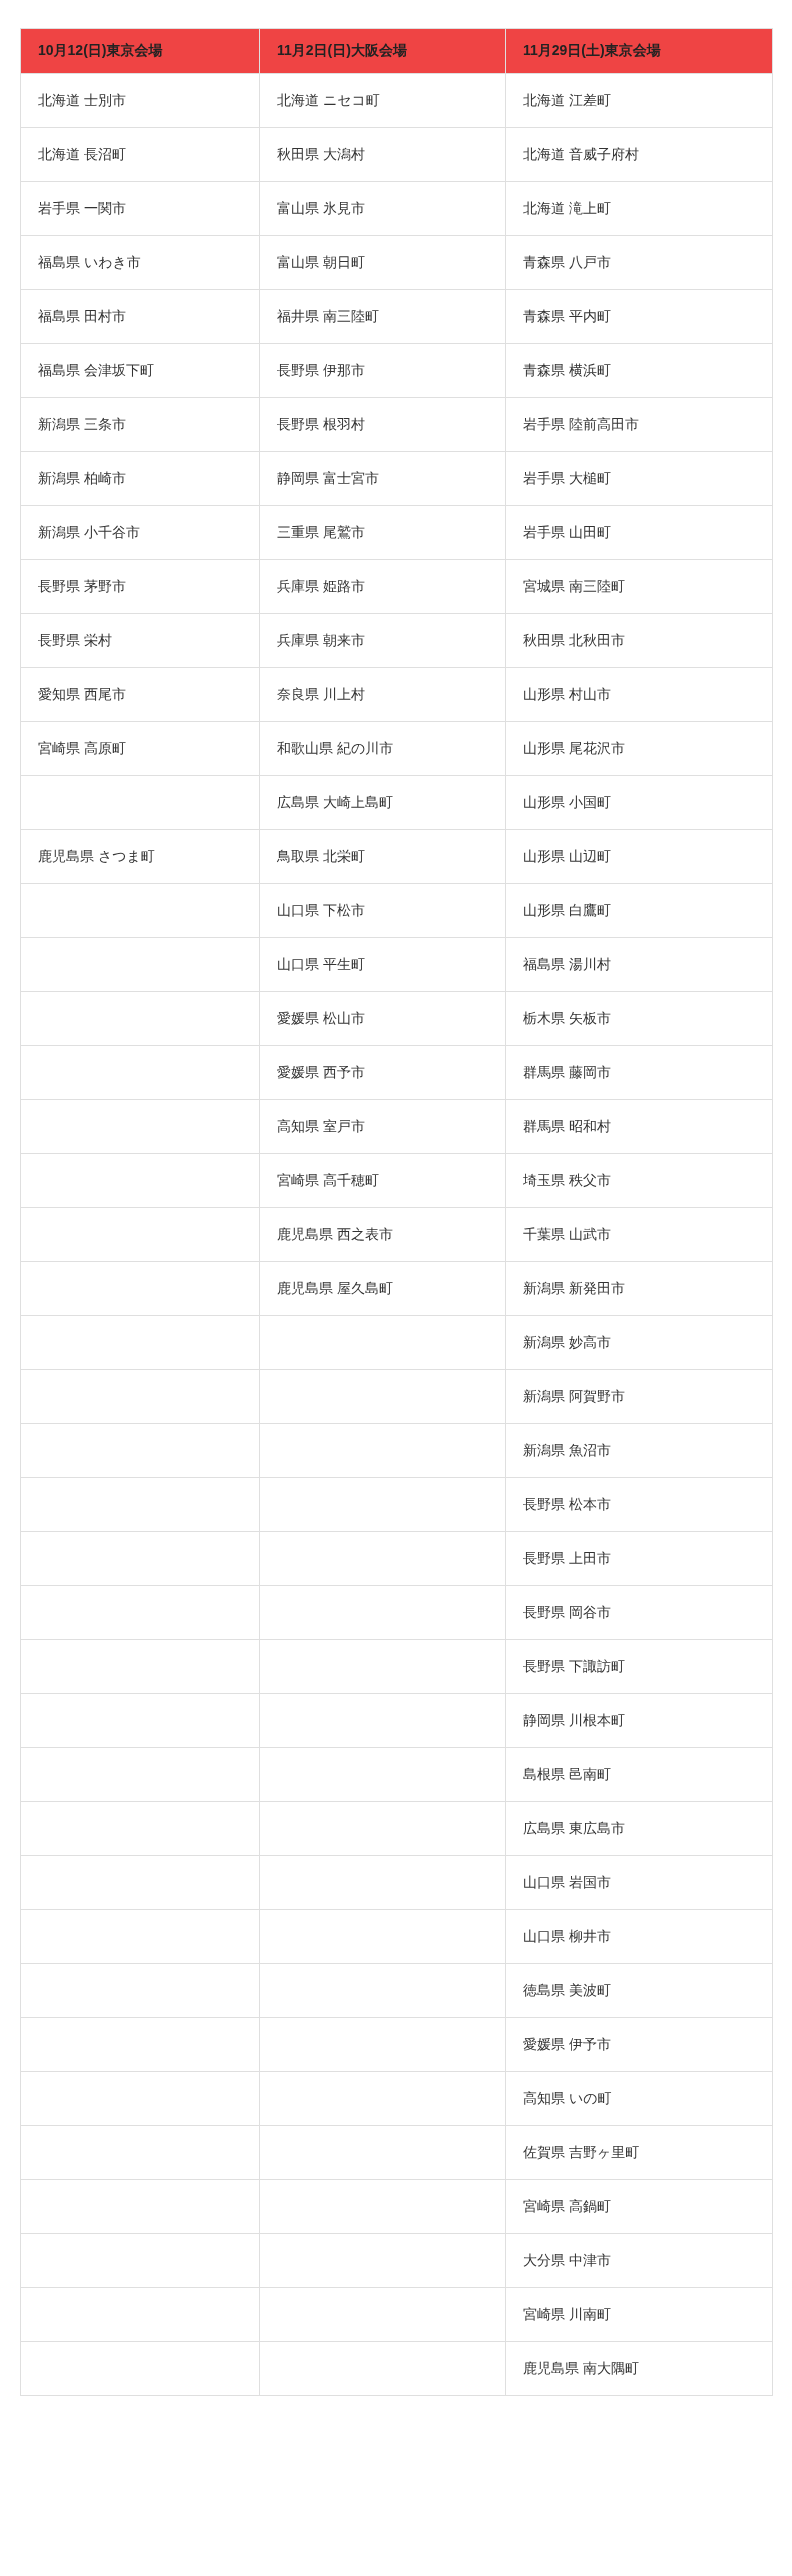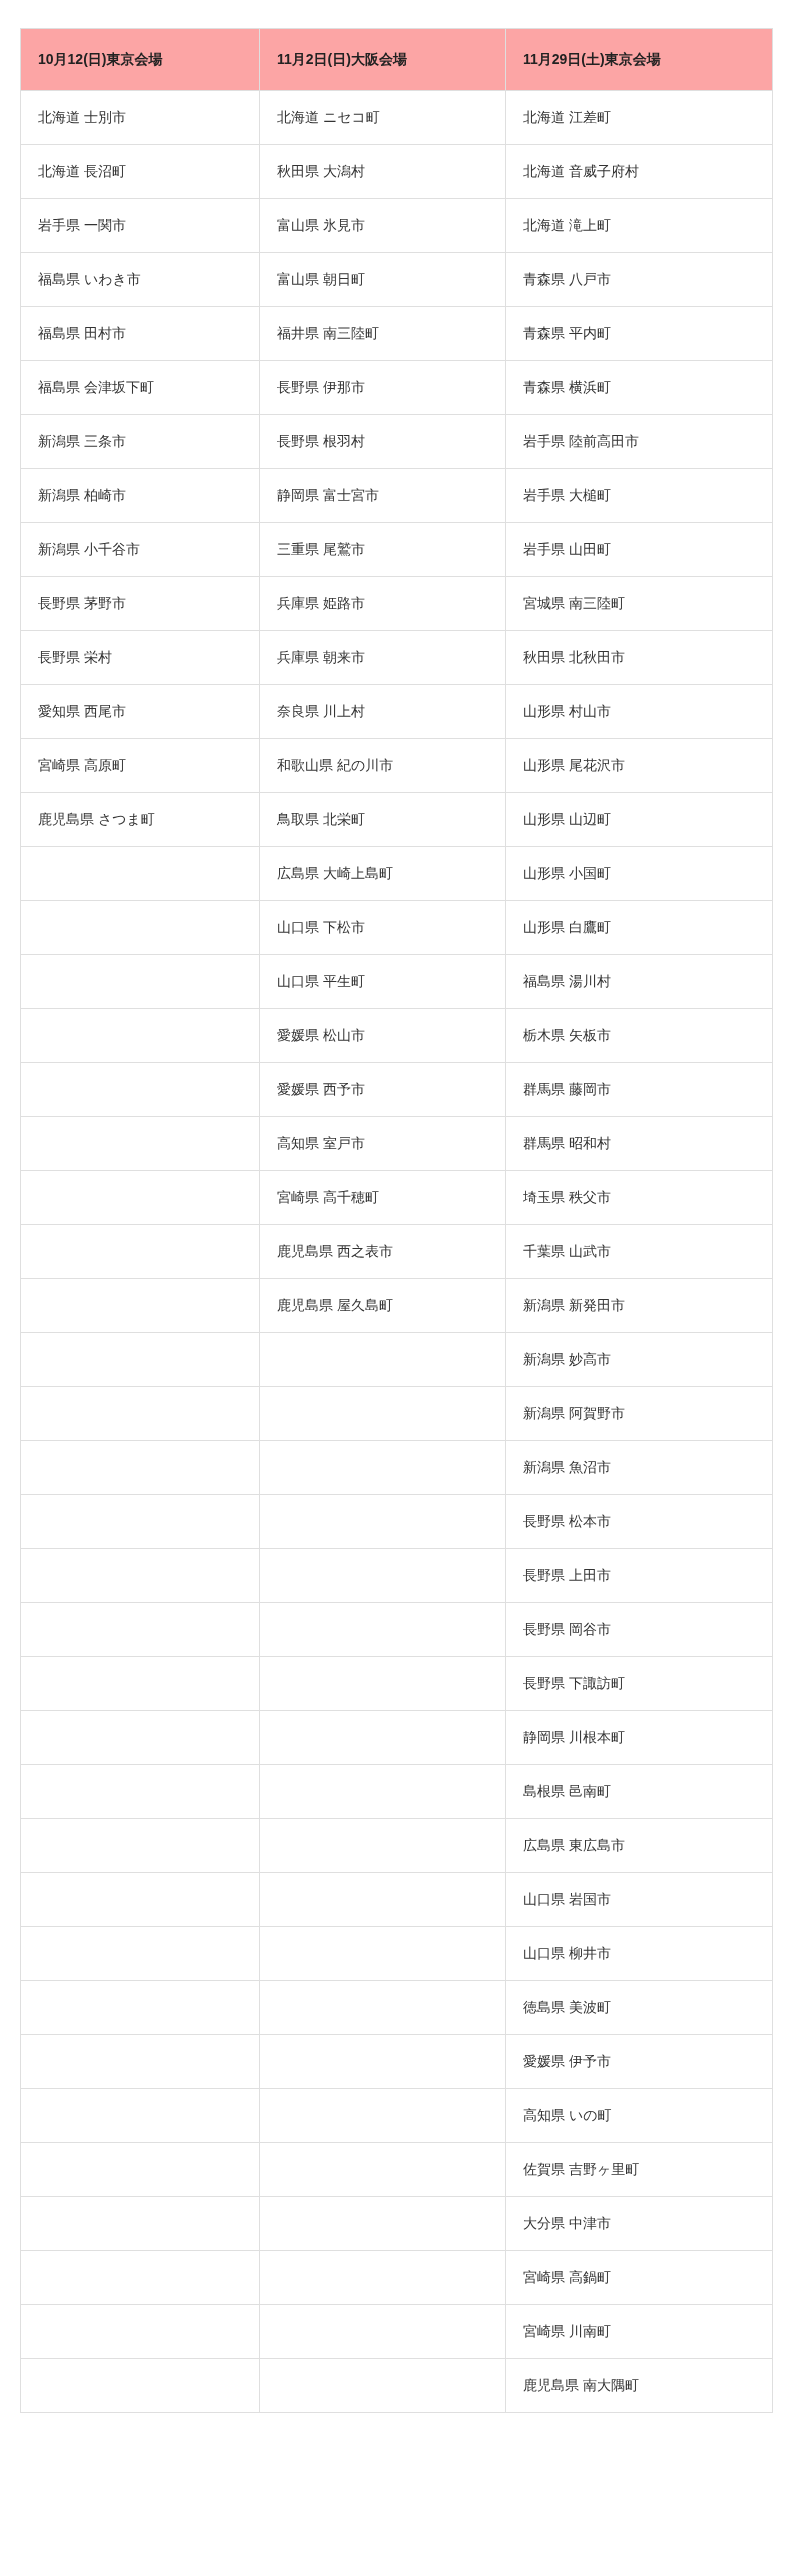--- a/index.html
+++ b/index.html
@@ -29,23 +29,23 @@
     font-size: 14px;
     color: #333333;
     text-align: left;
     vertical-align: middle;
     padding: 0 10px 0 17px;
     overflow: hidden;
     white-space: nowrap;
     box-sizing: border-box;
   }
   table.venue-table th {
-    background: #fca5a5;
+    background: #ef4444;
     font-weight: bold;
-    height: 62px;
+    height: 45px;
     color: #222222;
   }
   table.venue-table td {
     background: #ffffff;
     font-weight: normal;
     height: 54px;
   }
 </style>
 </head>
 <body>
@@ -124,31 +124,31 @@
           <td>愛知県 西尾市</td>
           <td>奈良県 川上村</td>
           <td>山形県 村山市</td>
         </tr>
         <tr>
           <td>宮崎県 高原町</td>
           <td>和歌山県 紀の川市</td>
           <td>山形県 尾花沢市</td>
         </tr>
         <tr>
+          <td></td>
+          <td>広島県 大崎上島町</td>
+          <td>山形県 小国町</td>
+        </tr>
+        <tr>
           <td>鹿児島県 さつま町</td>
           <td>鳥取県 北栄町</td>
           <td>山形県 山辺町</td>
         </tr>
         <tr>
           <td></td>
-          <td>広島県 大崎上島町</td>
-          <td>山形県 小国町</td>
-        </tr>
-        <tr>
-          <td></td>
           <td>山口県 下松市</td>
           <td>山形県 白鷹町</td>
         </tr>
         <tr>
           <td></td>
           <td>山口県 平生町</td>
           <td>福島県 湯川村</td>
         </tr>
         <tr>
           <td></td>
@@ -256,26 +256,26 @@
           <td>高知県 いの町</td>
         </tr>
         <tr>
           <td></td>
           <td></td>
           <td>佐賀県 吉野ヶ里町</td>
         </tr>
         <tr>
           <td></td>
           <td></td>
+          <td>宮崎県 高鍋町</td>
+        </tr>
+        <tr>
+          <td></td>
+          <td></td>
           <td>大分県 中津市</td>
-        </tr>
-        <tr>
-          <td></td>
-          <td></td>
-          <td>宮崎県 高鍋町</td>
         </tr>
         <tr>
           <td></td>
           <td></td>
           <td>宮崎県 川南町</td>
         </tr>
         <tr>
           <td></td>
           <td></td>
           <td>鹿児島県 南大隅町</td>

